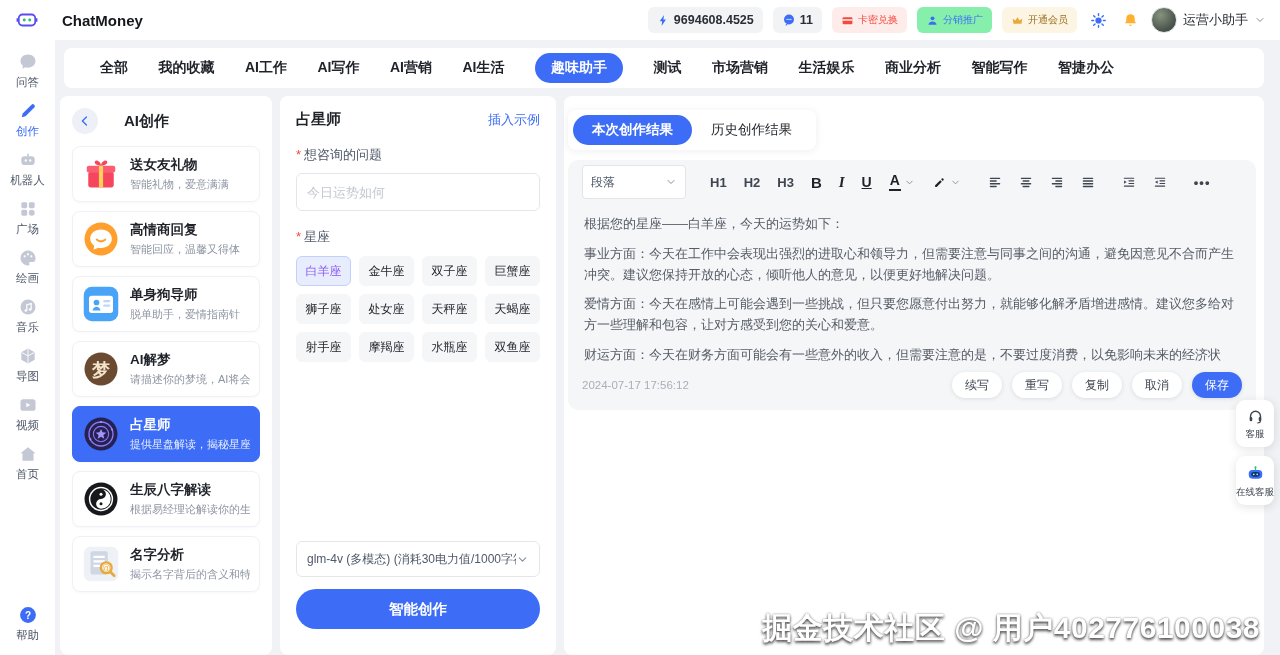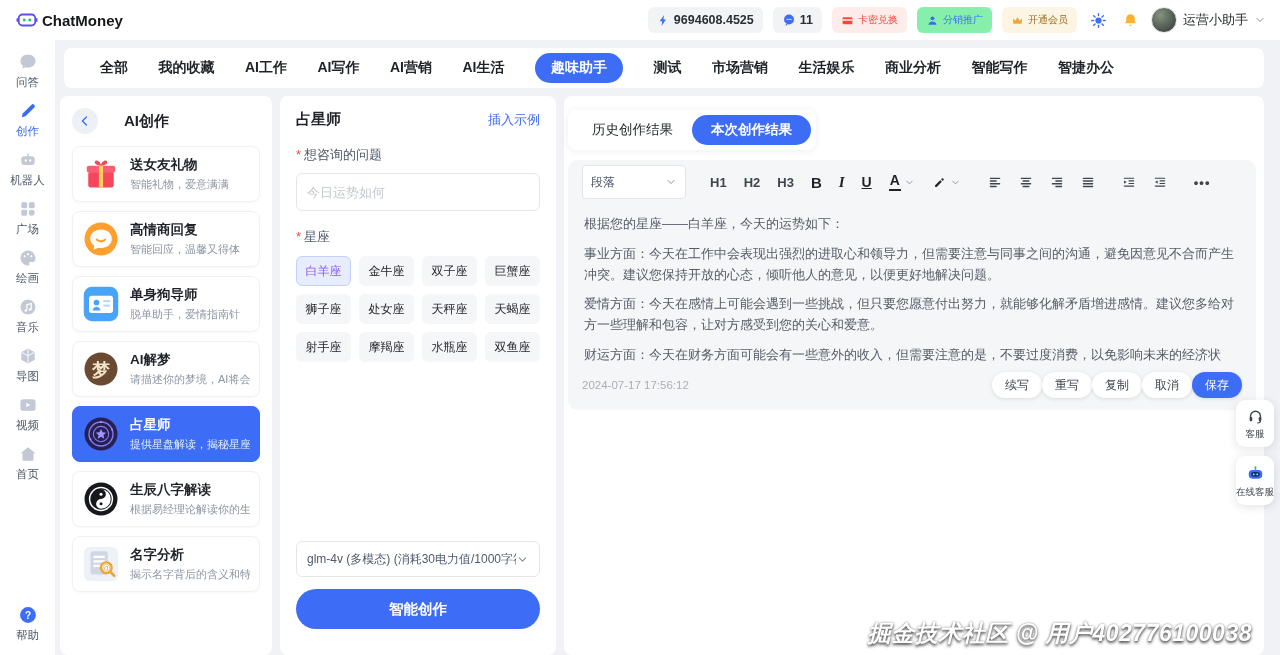--- a/index.html
+++ b/index.html
@@ -2,21 +2,21 @@
 <html><head>
 <meta charset="utf-8">
 <style>
   * { margin:0; padding:0; box-sizing:border-box; }
   html,body { width:1280px; height:655px; overflow:hidden; }
   body { position:relative; background:#f0f2f5; font-family:"Liberation Sans","DejaVu Sans",sans-serif; color:#1f2329; }
   svg { display:block; }
 
   
   .hdr { position:absolute; left:0; top:0; right:0; height:40px; background:#fff; display:flex; align-items:center; justify-content:space-between; padding:0 14px 0 16px; z-index:6; }
-  .hdr-left { display:flex; align-items:center; gap:4px; }
+  .hdr-left { display:flex; align-items:center; gap:24px; }
   .logo-name { font-size:15px; font-weight:700; color:#15171c; }
   .hdr-right { display:flex; align-items:center; gap:10px; }
   .stat-pill { display:flex; align-items:center; gap:4px; background:#f2f3f5; border-radius:6px; height:26px; padding:0 9px; font-size:12.5px; color:#2a2e36; font-weight:600; cursor:pointer; }
   .badge { display:flex; align-items:center; gap:4px; border-radius:6px; height:26px; padding:0 9px; font-size:10px; font-weight:500; cursor:pointer; }
   .badge.red { background:#feeceb; color:#f5483b; }
   .badge.blue { background:#86efac; color:#3d6df6; }
   .badge.gold { background:#fdf5e3; color:#9a6f20; }
   .hdr-ico { width:22px; height:22px; display:flex; align-items:center; justify-content:center; cursor:pointer; }
   .user { display:flex; align-items:center; gap:6px; font-size:13px; color:#1f2329; cursor:pointer; }
   .avatar { width:26px; height:26px; border-radius:50%; background:radial-gradient(circle at 35% 30%, #87937f, #47514a 70%); border:1px solid #dfe2e8; }
@@ -80,32 +80,32 @@
   .tb.bB { font-size:15px; font-weight:800; color:#1f2329; }
   .tb.bI { font-family:"Liberation Serif","DejaVu Serif",serif; font-style:italic; font-size:15px; color:#1f2329; }
   .tb.bU { text-decoration:underline; font-size:14px; color:#1f2329; }
   .tb.bA .aglyph { font-size:14px; font-weight:800; color:#1f2329; border-bottom:2px solid #1f2329; line-height:1.1; padding:0 1px; }
   .tb .chev { margin-left:3px; }
   .tb-gap { width:10px; }
   .ed-content { flex:1; padding:1px 16px; overflow:hidden; }
   .ed-content p { margin:9px 0; font-size:13px; line-height:1.6; color:#565c66; }
   .ed-bottom { display:flex; justify-content:space-between; align-items:center; padding:6px 14px 12px; flex-shrink:0; }
   .ts { font-size:11.5px; color:#a9aeb8; }
-  .actions { display:flex; gap:0;justify-content:flex-end; }
+  .actions { display:flex; gap:10px;justify-content:flex-end; }
   .act { height:26px; padding:0 13px; border-radius:14px; background:#fff; font-size:12px; color:#3f4550; display:flex; align-items:center; box-shadow:0 1px 4px rgba(31,35,41,.12); cursor:pointer; }
   .act.primary { background:#3d6df6; color:#fff; }
 
   
   .floatCard { position:absolute; right:6px; width:38px; background:#fff; border-radius:9px; box-shadow:0 2px 10px rgba(31,35,41,.13); display:flex; flex-direction:column; align-items:center; padding:8px 2px 6px; gap:3px; z-index:8; cursor:pointer; }
   .floatCard .fl { font-size:9.5px; color:#3f4550; white-space:nowrap; }
   #float-support { top:400px; }
   #float-online { top:456px; }
 
   
-  .wm { position:absolute; right:28px; bottom:6px; font-size:23px; font-weight:700; color:#fff; letter-spacing:.5px; text-shadow:0 2px 3px rgba(70,70,70,.95), 0 0 2px rgba(110,110,110,.8); z-index:9; pointer-events:none;font-style:italic; }
+  .wm { position:absolute; right:20px; bottom:6px; font-size:30px; font-weight:700; color:#fff; letter-spacing:.5px; text-shadow:0 2px 3px rgba(70,70,70,.95), 0 0 2px rgba(110,110,110,.8); z-index:9; pointer-events:none; }
 </style>
 </head>
 <body>
 
 <div class="hdr">
   <div class="hdr-left">
     <span class="hdr-ico" id="logo-ico">
         <svg width="26" height="26" viewBox="0 0 24 24" fill="none" xmlns="http://www.w3.org/2000/svg">
           <rect x="3" y="6" width="18" height="12" rx="4" stroke="#5a4df0" stroke-width="2"></rect>
           <circle cx="9" cy="12" r="1.6" fill="#27c06d"></circle>
@@ -456,22 +456,22 @@
             <path d="M6 9l6 6 6-6" stroke="#86909c" stroke-width="2" stroke-linecap="round" stroke-linejoin="round"></path>
           </svg>
         </span>
     </div>
     <div class="submit-btn">智能创作</div>
   </div>
 </div>
 
 <div class="panelC">
   <div class="tabsCard" id="rtabs">
+      <div class="rtab active">本次创作结果</div>
       <div class="rtab">历史创作结果</div>
-      <div class="rtab active">本次创作结果</div>
     </div>
   <div class="editor">
     <div class="toolbar" id="toolbar">
         <div class="para-select">
           <span>段落</span>
           <span>
             <svg width="12" height="12" viewBox="0 0 24 24" fill="none" xmlns="http://www.w3.org/2000/svg">
               <path d="M6 9l6 6 6-6" stroke="#86909c" stroke-width="2" stroke-linecap="round" stroke-linejoin="round"></path>
             </svg>
           </span>

